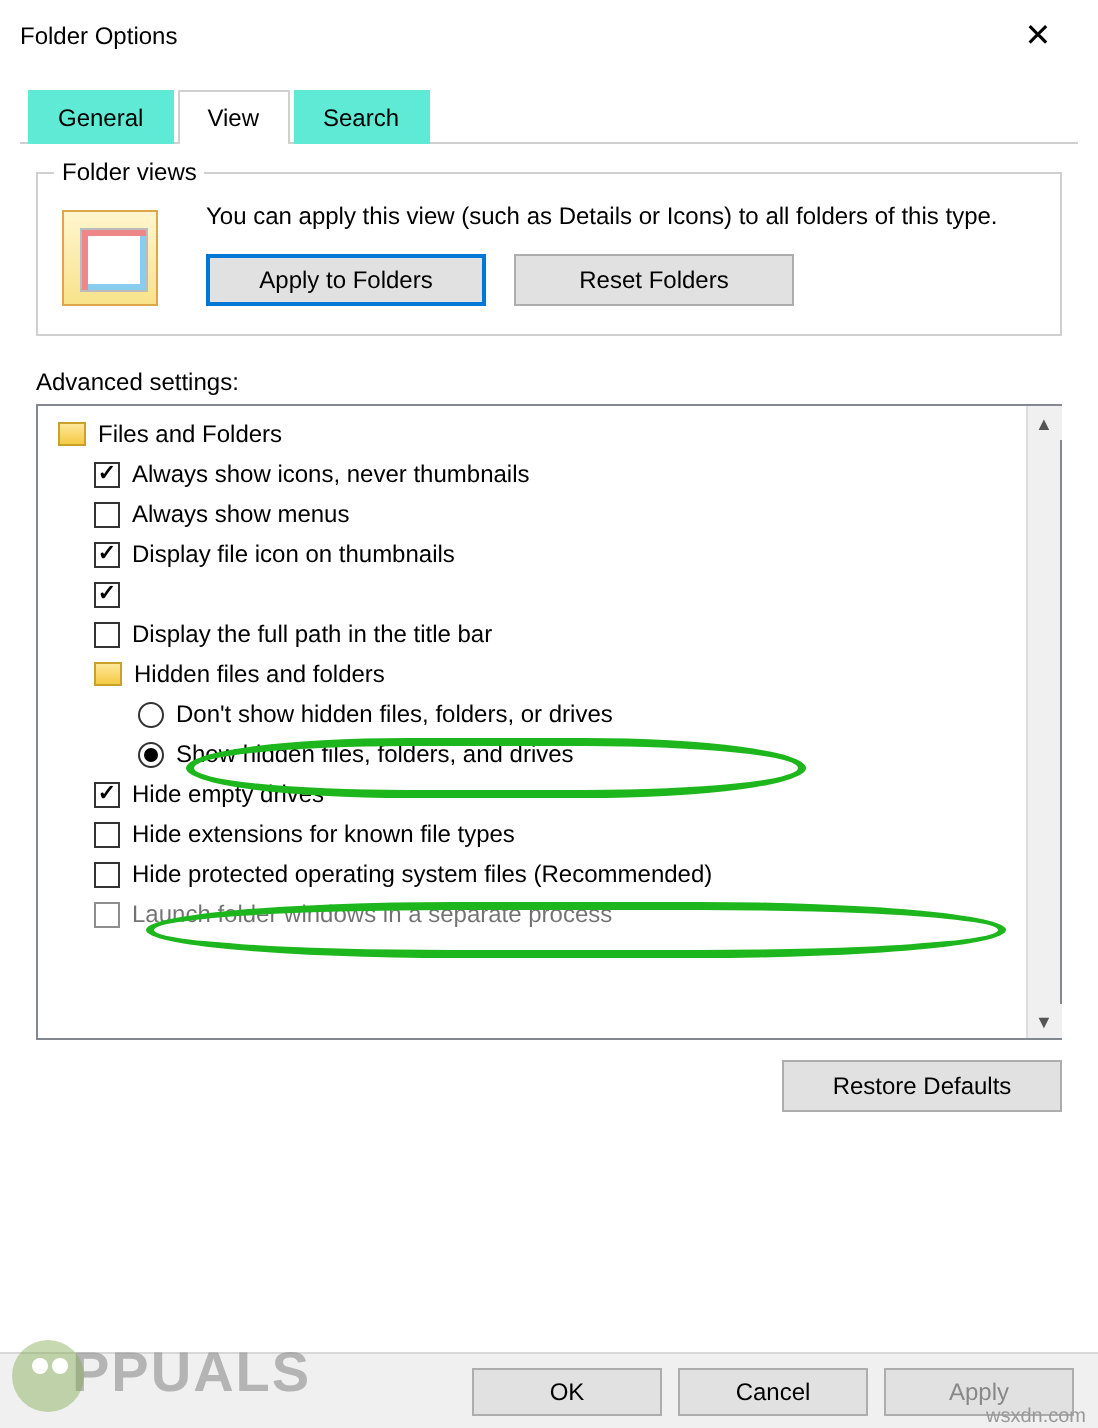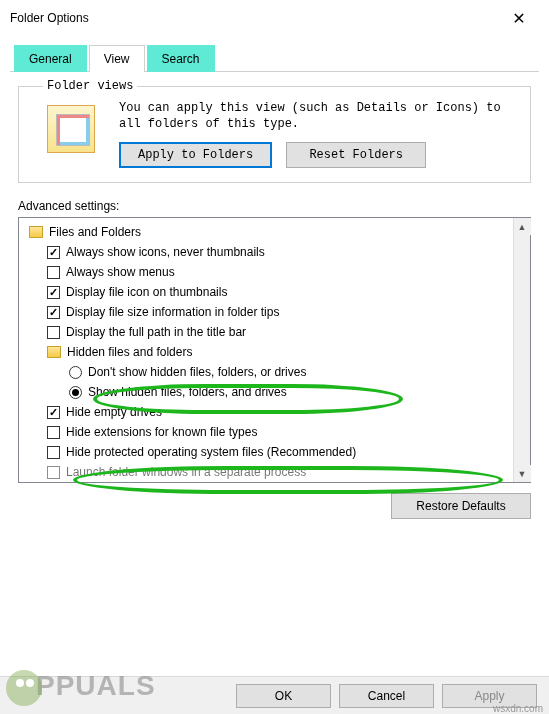--- a/index.html
+++ b/index.html
@@ -8,32 +8,32 @@
     .titlebar { display: flex; align-items: center; justify-content: space-between; padding: 8px 10px 6px 10px; height: 34px; text-align: right; }
     .close-btn { width: 40px; height: 26px; display:flex; align-items:center; justify-content:center; font-size: 16px; font-family: Arial; cursor: pointer; }
     
     .tabs { display: flex; border-bottom: 1px solid #d0d0d0; margin: 10px 10px 0 10px; padding-left: 4px; }
     .tab { padding: 6px 14px 6px 14px; border: 1px solid transparent; border-bottom: none; background: #5eead4; cursor: pointer; margin-right: 2px; position: relative; top: 1px; }
     .tab.active { border-color: #d0d0d0; background:#fff; }
     .tab:not(.active) { border-color: transparent; }
     
     .content { padding: 14px 18px 8px 18px; }
     
-    .fieldset { border: 1px solid #d0d0d0; padding: 10px 10px 14px 24px; margin-bottom: 16px; font-family: Liberation Mono, monospace; }
+    .fieldset { border: 1px solid #d0d0d0; padding: 10px 10px 14px 8px; margin-bottom: 16px; }
     .legend { position: relative; top: -18px; background: #fff; padding: 0 4px; font-size: 12px; display:inline-block; }
     .fv-row { display:flex; gap: 20px; margin-top:-10px; align-items:flex-start; }
     .fv-icon { width: 48px; height: 48px; background: linear-gradient(#fff6cf,#f8e28a); border:1px solid #dca64b; margin: 4px 4px 0 4px; position:relative; flex-shrink:0; }
     .fv-icon::before { content:""; position:absolute; top:8px; left:8px; width:32px; height:30px; background:#fff; border:1px solid #bbb; box-shadow: inset 3px 3px 0 #e88, inset -3px -3px 0 #8ce, inset 3px -3px 0 #8e8, inset -3px 3px 0 #ec8; }
     .fv-text { font-size: 12px; line-height: 1.3; margin-bottom: 10px; }
     .fv-buttons { display:flex; gap: 14px; }
     .btn { border: 1px solid #adadad; background: #e1e1e1; padding: 5px 18px; font-size: 12px; font-family: inherit; cursor: pointer; min-width: 140px; }
     .btn.primary { border: 2px solid #0078d7; background:#e1e1e1; padding: 4px 17px; }
     
     .advanced-label { font-size: 12px; margin-bottom: 4px; }
-    .treeview { border: 1px solid #828790; height: 266px; position: relative; display:flex; }
+    .treeview { border: 1px solid #828790; height: 318px; position: relative; display:flex; }
     .tree-inner { flex:1; overflow:hidden; padding: 4px 0 4px 6px; }
     .scroll { width: 17px; background:#f0f0f0; border-left:1px solid #ddd; display:flex; flex-direction:column; justify-content:space-between; align-items:center; }
     .scroll-btn { width:17px; height:17px; background:#f0f0f0; display:flex; align-items:center; justify-content:center; font-size:9px; color:#555; cursor:pointer; }
     
     .tree-row { display:flex; align-items:center; height: 20px; padding-left: 4px; font-size:12px; white-space:nowrap; }
     .lvl1 { padding-left: 22px; }
     .lvl2 { padding-left: 44px; }
     .folder-icon { width:14px; height:12px; background: linear-gradient(#ffe79a,#f5c944); border:1px solid #c9a22a; margin-right:6px; display:inline-block; }
     .check { width:13px; height:13px; border:1px solid #333; margin-right:6px; display:inline-flex; align-items:center; justify-content:center; font-size:11px; line-height:1; background:#fff; flex-shrink:0; }
     .check.checked::after { content:"✓"; font-weight:bold; }
@@ -101,21 +101,20 @@
       <div class="tree-row lvl1">
         <span class="check"></span>
         <span>Always show menus</span>
       </div>
       <div class="tree-row lvl1">
         <span class="check checked"></span>
         <span>Display file icon on thumbnails</span>
       </div>
       <div class="tree-row lvl1">
         <span class="check checked"></span>
-        <span>Display file size information in folder tips</span>
       </div>
       <div class="tree-row lvl1">
         <span class="check"></span>
         <span>Display the full path in the title bar</span>
       </div>
 
       <div class="tree-row lvl1">
         <span class="folder-icon"></span>
         <span>Hidden files and folders</span>
       </div>

